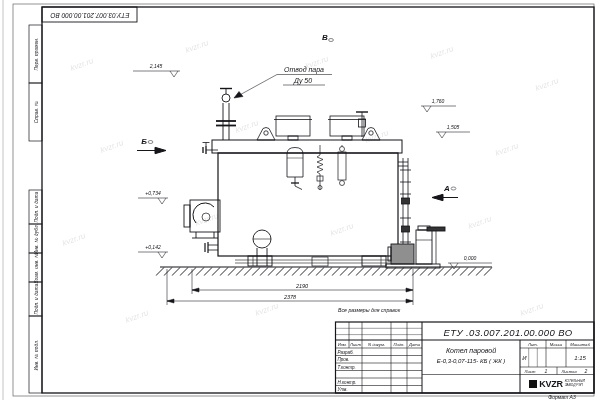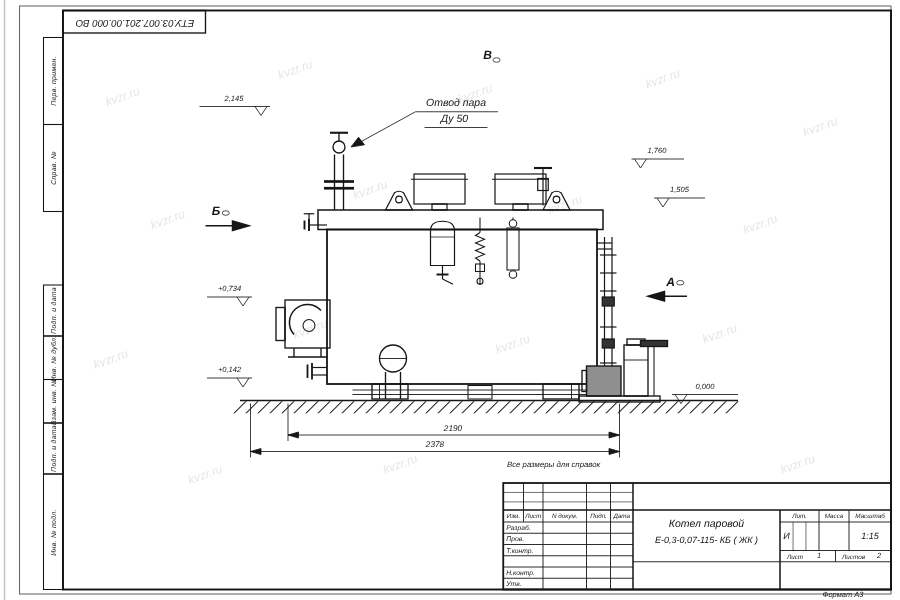--- a/index.html
+++ b/index.html
@@ -290,20 +290,21 @@
   <span class="t s5" style="left:438px;top:101px">1,760</span>
   <span class="t s5" style="left:453px;top:127px">1,505</span>
   <span class="t s5" style="left:153px;top:193px">+0,734</span>
   <span class="t s5" style="left:153px;top:247px">+0,142</span>
   <span class="t s5" style="left:470px;top:258px">0,000</span>
   <span class="t s55" style="left:302px;top:286px">2190</span>
   <span class="t s55" style="left:290px;top:297px">2378</span>
   <span class="tl s52" style="left:338px;top:310px">Все размеры для справок</span>
   <span class="t s5" style="left:562px;top:396.5px">Формат А3</span>
 
+  <span class="t s95" style="left:508px;top:331.5px">ЕТУ .03.007.201.00.000  ВО</span>
   <span class="t s7" style="left:471px;top:350px">Котел паровой</span>
   <span class="t s6" style="left:471px;top:360.5px">Е-0,3-0,07-115- КБ ( ЖК )</span>
   <span class="t s42" style="left:342.3px;top:344px">Изм.</span>
   <span class="t s42" style="left:355.5px;top:344px">Лист</span>
   <span class="t s42" style="left:376.5px;top:344px">N докум.</span>
   <span class="t s42" style="left:399px;top:344px">Подп.</span>
   <span class="t s42" style="left:414.5px;top:344px">Дата</span>
   <span class="tl s45" style="left:337.5px;top:351.8px">Разраб.</span>
   <span class="tl s45" style="left:337.5px;top:359.3px">Пров.</span>
   <span class="tl s45" style="left:337.5px;top:366.8px">Т.контр.</span>
@@ -312,14 +313,22 @@
   <span class="t s42" style="left:533px;top:344px">Лит.</span>
   <span class="t s42" style="left:556px;top:344px">Масса</span>
   <span class="t s42" style="left:580px;top:344px">Масштаб</span>
   <span class="t s6" style="left:524.4px;top:357.5px">И</span>
   <span class="t s6" style="left:580px;top:357.5px">1:15</span>
   <span class="t s42" style="left:530px;top:370.8px">Лист</span>
   <span class="t s5" style="left:546px;top:370.8px">1</span>
   <span class="t s42" style="left:569px;top:370.8px">Листов</span>
   <span class="t s5" style="left:586px;top:370.8px">2</span>
 
+  <div class="logo-cell">
+    <div class="logo-sq"></div>
+    <span class="logo-word">KVZR</span>
+    <div class="logo-cap">
+      <div>КОТЕЛЬНЫЙ</div>
+      <div>ЗАВОД РЭП</div>
+    </div>
+  </div>
 
 </div>
 
 </body></html>

